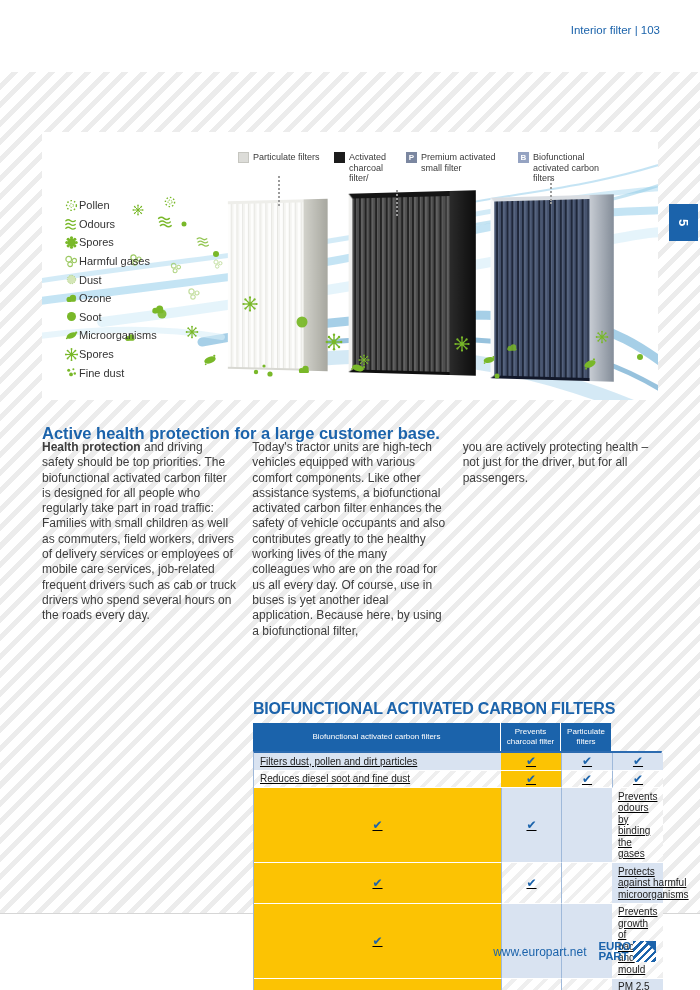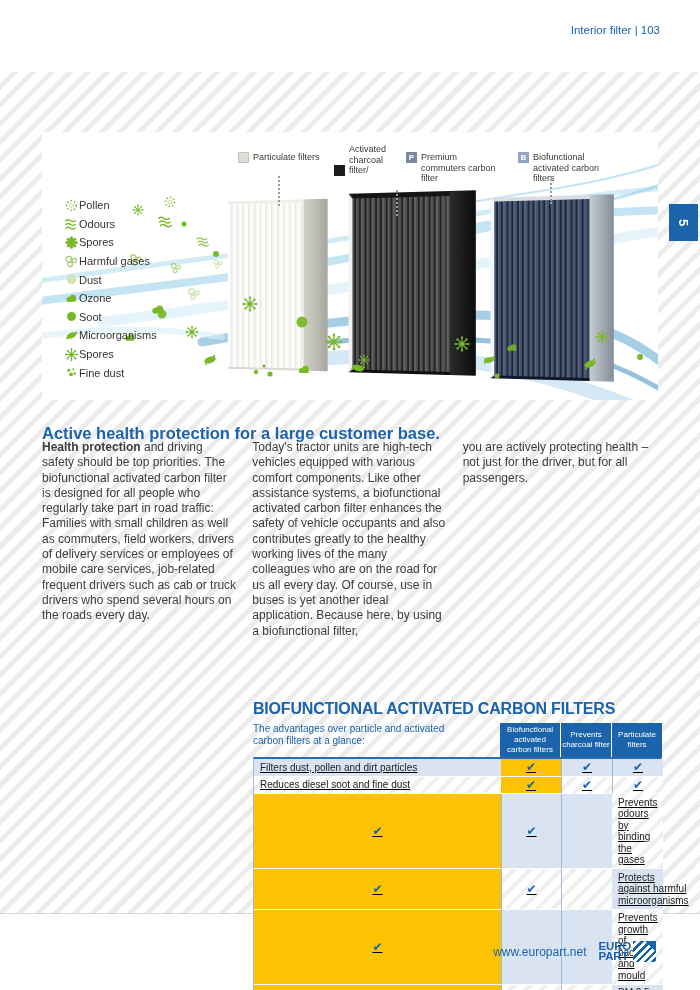--- a/index.html
+++ b/index.html
@@ -208,27 +208,27 @@
     <use href="#g-cloud" transform="translate(470,216) scale(0.9)" opacity="0.85"></use>
     <use href="#g-blob" transform="translate(548,232) rotate(-25)"></use>
     <use href="#g-star" transform="translate(560,205) scale(0.9)"></use>
     <circle cx="598" cy="225" r="3" fill="#79b829"></circle>
   </svg>
 
   <div class="legend-item" style="left:196px;top:20px;width:84px;">
     <span class="sw particulate"></span>
     <span>Particulate filters</span>
   </div>
-  <div class="legend-item" style="left:292px;top:12px;width:70px;align-items:flex-end;">
+  <div class="legend-item" style="left:292px;top:20px;width:70px;">
     <span class="sw charcoal"></span>
     <span>Activated charcoal filter/</span>
   </div>
   <div class="legend-item" style="left:364px;top:20px;width:92px;">
     <span class="sw premium">P</span>
-    <span>Premium commuters carbon filter</span>
+    <span>Premium activated small filter</span>
   </div>
   <div class="legend-item" style="left:476px;top:20px;width:104px;">
     <span class="sw biof">B</span>
     <span>Biofunctional activated carbon filters</span>
   </div>
   <div class="leader" style="left:236px;top:44px;height:30px;"></div>
   <div class="leader" style="left:354px;top:58px;height:26px;"></div>
   <div class="leader" style="left:508px;top:44px;height:28px;"></div>
 
   <ul class="cont-list">
@@ -356,21 +356,20 @@
 <h2 class="headline">Active health protection for a large customer base.</h2>
 <div class="cols">
   <p class="col" style="margin:0"><b>Health protection</b><span> and driving safety should be top priorities. The biofunctional activated carbon filter is designed for all people who regularly take part in road traffic: Families with small children as well as commuters, field workers, drivers of delivery services or employees of mobile care services, job-related frequent drivers such as cab or truck drivers who spend several hours on the roads every day.</span></p>
   <p class="col" style="margin:0">Today's tractor units are high-tech vehicles equipped with various comfort components. Like other assistance systems, a biofunctional activated carbon filter enhances the safety of vehicle occupants and also contributes greatly to the healthy working lives of the many colleagues who are on the road for us all every day. Of course, use in buses is yet another ideal application. Because here, by using a biofunctional filter,</p>
   <p class="col" style="margin:0">you are actively protecting health – not just for the driver, but for all passengers.</p>
 </div>
 
 <div class="cmp">
   <div class="cmp-title">BIOFUNCTIONAL ACTIVATED CARBON FILTERS</div>
   <div class="cmp-grid">
-    <div class="sub">The advantages over particle and activated carbon filters at a glance:</div>
     <div class="hc">Biofunctional activated carbon filters</div>
     <div class="hc">Prevents charcoal filter</div>
     <div class="hc">Particulate filters</div>
 
     <div class="cmp-body">
       <div class="rl rbA">Filters dust, pollen and dirt particles</div>
       <div class="rc gold">✔</div>
       <div class="rc rbA vline">✔</div>
       <div class="rc rbA vline">✔</div>
 

